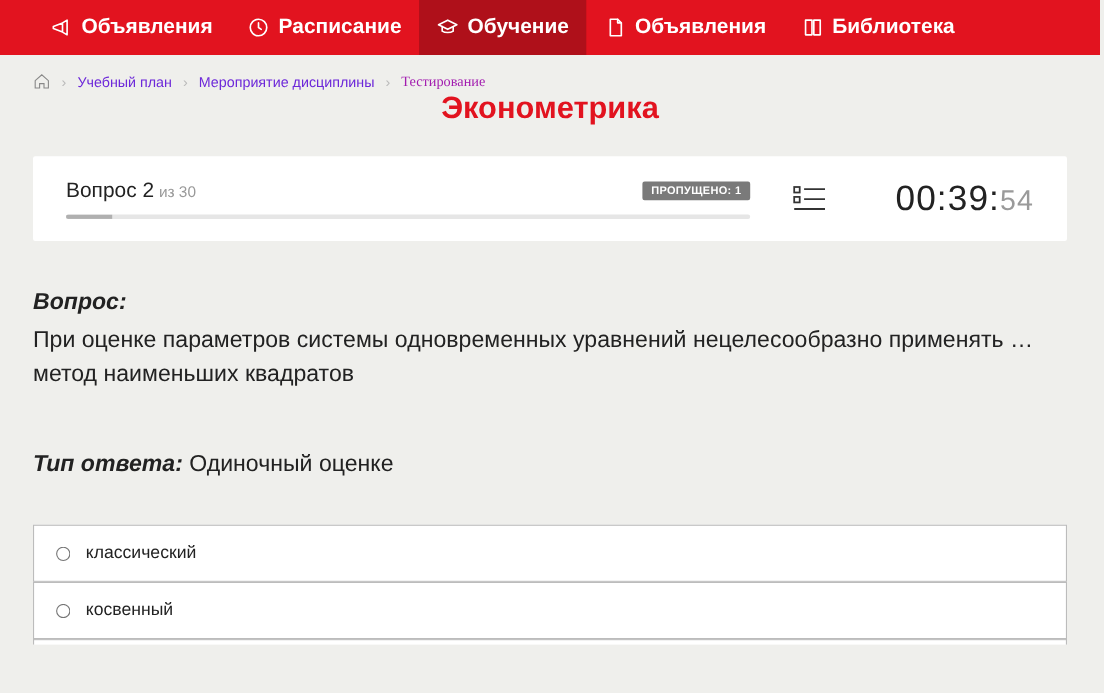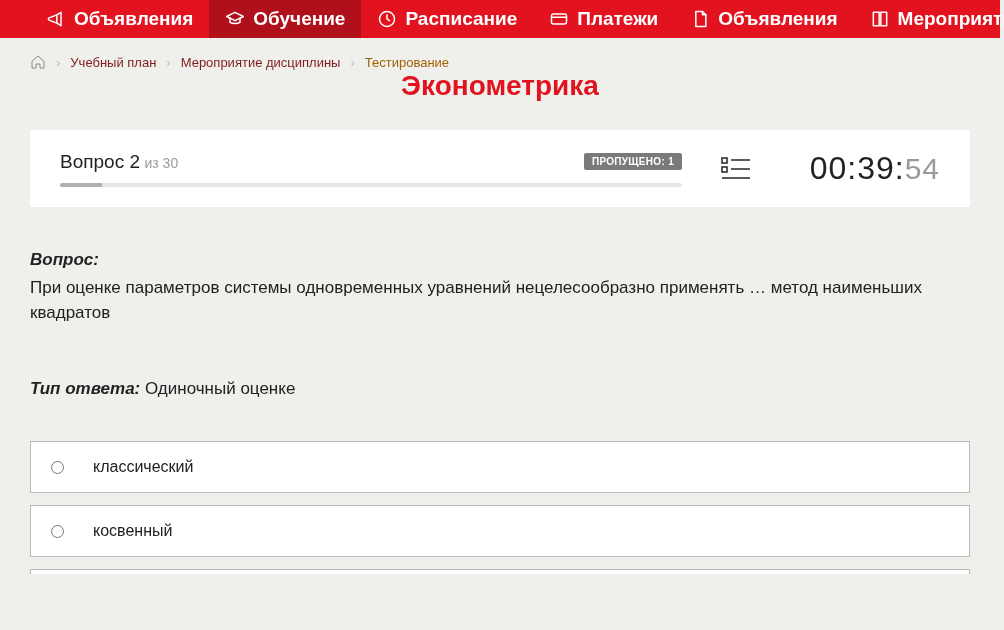--- a/index.html
+++ b/index.html
@@ -15,21 +15,21 @@
     height: 630px;
     overflow: scroll;
     background: #efefec;
   }
   .page {
     width: 1000px;
     padding: 0;
   }
   .topbar {
     background: #e2131f;
-    height: 38px;
+    height: 50px;
     display: flex;
     align-items: stretch;
     padding-left: 30px;
     color: #fff;
     font-size: 19px;
     font-weight: 600;
   }
   .nav-item {
     display: flex;
     align-items: center;
@@ -52,29 +52,30 @@
   }
   .breadcrumb {
     display: flex;
     align-items: center;
     gap: 10px;
     padding: 16px 30px 0 30px;
     font-size: 13px;
     color: #888;
   }
   .breadcrumb a {
-    color: #7f1d1d;
+    color: #6d28d9;
     text-decoration: none;
     cursor: pointer;
   }
   .breadcrumb .sep {
     color: #bbb;
   }
   .breadcrumb .current {
-    color: #a16207;
+    color: #a21caf;
+    font-family: Liberation Serif, serif;
   }
   .home-icon {
     width: 16px;
     height: 16px;
     stroke: #888;
     fill: none;
     stroke-width: 1.5;
     cursor: pointer;
   }
   .title {
@@ -141,25 +142,25 @@
   .timer {
     font-size: 32px;
     color: #222;
     font-weight: 400;
     letter-spacing: 1px;
     min-width: 150px;
     text-align: right;
   }
   .timer .sec {
     color: #9a9a9a;
-    font-size: 30px;
+    font-size: 26px;
   }
   .qbody {
     margin: 40px 30px 0 30px;
-    font-size: 17px;
+    font-size: 21px;
     color: #222;
     line-height: 1.5;
   }
   .qbody .label {
     font-weight: 700;
     font-style: italic;
   }
   .qtext {
     margin-top: 2px;
   }
@@ -168,22 +169,21 @@
   }
   .answers {
     margin: 40px 30px 40px 30px;
   }
   .answer {
     border: 1px solid #bcbcbc;
     background: #fff;
     padding: 16px 20px;
     display: flex;
     align-items: center;
-    gap: 29px;
-    margin-bottom: 12px;
+    gap: 14px;
     cursor: pointer;
     font-size: 16px;
     color: #222;
   }
   .answer input[type=radio] {
     width: 13px;
     height: 13px;
     cursor: pointer;
   }
   .answer.peek {
@@ -199,53 +199,46 @@
 <div class="viewport">
   <div class="page">
 
     <div class="topbar">
       <div class="nav-item">
         <svg class="icon" viewBox="0 0 24 24">
             <path d="M3 11v2l10 4V7L3 11zM13 7l5-3v16l-5-3"></path>
           </svg>
         <span>Объявления</span>
       </div>
+      <div class="nav-item">
+        <svg class="icon" viewBox="0 0 24 24">
+            <circle cx="12" cy="12" r="9"></circle>
+            <path d="M12 7v5l3 2"></path>
+          </svg>
+        <span>Расписание</span>
+      </div>
       <div class="nav-item active">
         <svg class="icon" viewBox="0 0 24 24">
             <path d="M2 9l10-5 10 5-10 5-10-5z"></path>
             <path d="M6 11v5c3 2 9 2 12 0v-5"></path>
           </svg>
         <span>Обучение</span>
       </div>
       <div class="nav-item">
         <svg class="icon" viewBox="0 0 24 24">
-            <circle cx="12" cy="12" r="9"></circle>
-            <path d="M12 7v5l3 2"></path>
-          </svg>
-        <span>Расписание</span>
-      </div>
-      <div class="nav-item">
-        <svg class="icon" viewBox="0 0 24 24">
-            <rect x="3" y="6" width="18" height="12" rx="2"></rect>
-            <path d="M3 10h18"></path>
-          </svg>
-        <span>Платежи</span>
-      </div>
-      <div class="nav-item">
-        <svg class="icon" viewBox="0 0 24 24">
             <path d="M7 3h8l4 4v14H7z"></path>
             <path d="M15 3v4h4"></path>
           </svg>
         <span>Объявления</span>
       </div>
       <div class="nav-item">
         <svg class="icon" viewBox="0 0 24 24">
             <path d="M4 4h7v16H4zM13 4h7v16h-7z"></path>
           </svg>
-        <span>Мероприятие</span>
+        <span>Библиотека</span>
 
       </div>
     </div>
 
     <div class="breadcrumb">
       <svg class="home-icon" viewBox="0 0 24 24">
           <path d="M3 11l9-8 9 8v10h-6v-6h-6v6H3z"></path>
         </svg>
       <span class="sep">›</span>
       <a>Учебный план</a>

